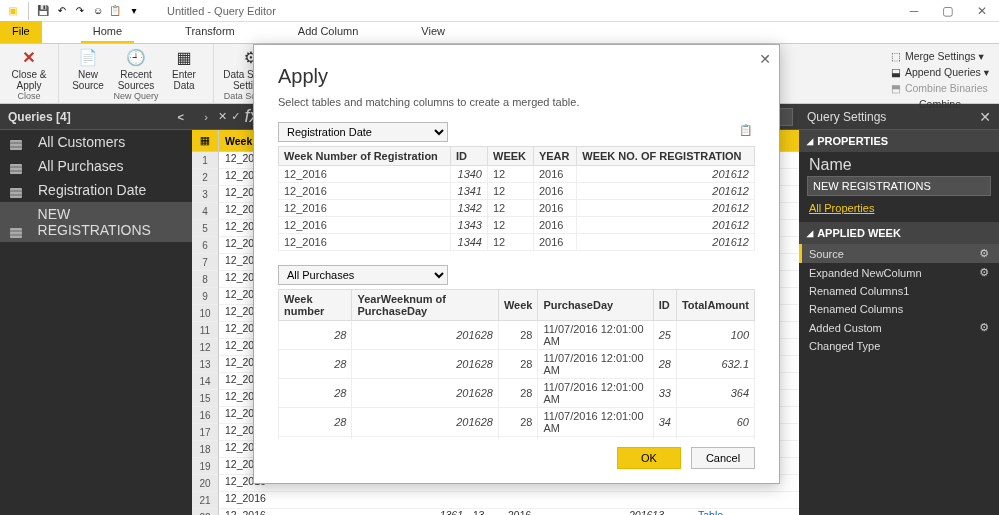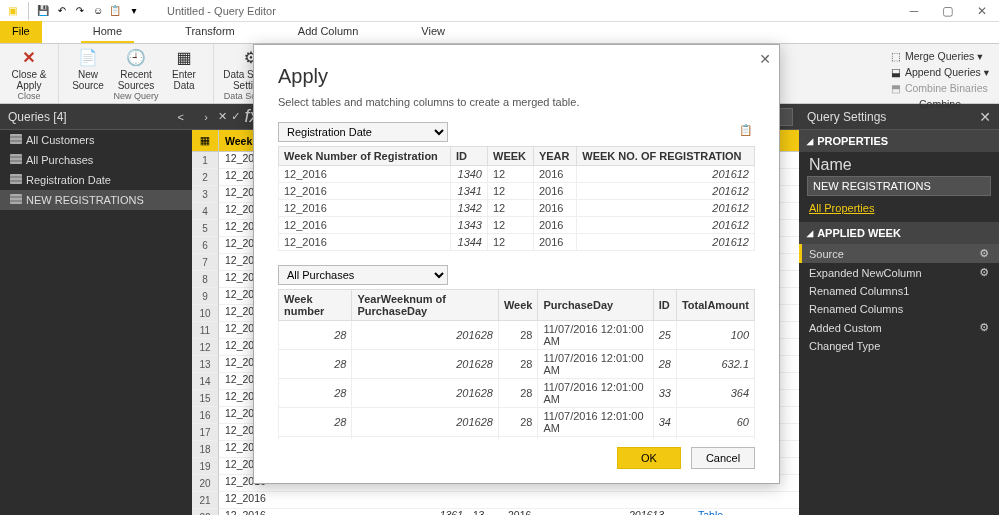--- a/index.html
+++ b/index.html
@@ -27,23 +27,23 @@
 .ribbon-group .big-item .icon { width: 22px; height: 22px; display: flex; align-items: center; justify-content: center; font-size: 16px; }
 .ribbon-group .label { font-size: 9px; color: #666; text-align: center; }
 .ribbon .right-group { margin-left: auto; padding: 4px 10px; font-size: 10.5px; color: #333; }
 .ribbon .right-group .line { display: flex; align-items: center; gap: 4px; height: 16px; }
 
 
 .main { display: flex; height: 411px; }
 
 
 .queries { width: 192px; background: #2d2d2d; color: #ddd; display: flex; flex-direction: column; }
-.queries-header { height: 26px; background: #3a3a3a; display: flex; align-items: center; justify-content: space-between; padding: 0 8px; font-size: 12px; border-bottom: 1px solid #555; }
+.queries-header { height: 26px; background: #3a3a3a; display: flex; align-items: center; justify-content: space-between; padding: 0 8px; font-size: 12px; border-bottom: 1px solid #555; font-weight: bold; }
 .queries-header .chev { color: #ccc; font-size: 11px; }
-.query-item { display: flex; align-items: flex-start; gap: 4px; padding: 4px 10px; font-size: 11px; color: #ddd; }
+.query-item { display: flex; align-items: flex-end; gap: 16px; padding: 4px 10px; font-size: 14px; color: #ddd; }
 .query-item.selected { background: #505050; }
 .query-item .qicon { width: 12px; height: 10px; background: #888; border-radius: 1px; display: inline-block; background-image: linear-gradient(#aaa 2px, transparent 2px, transparent 4px, #aaa 4px, #aaa 6px, transparent 6px, transparent 8px, #aaa 8px); }
 
 
 .center { flex: 1; display: flex; flex-direction: column; background: #2d2d2d; }
 .fx-bar { height: 26px; background: #3a3a3a; display: flex; align-items: center; padding: 0 6px; gap: 4px; color: #ccc; border-bottom: 1px solid #555; }
 .fx-bar .chev-btn { width: 16px; text-align: center; }
 .fx-bar .fx-icon { font-style: italic; font-size: 18px; }
 .fx-bar input { flex: 1; background: #505050; border: 1px solid #666; color: #ddd; height: 18px; padding: 0 4px; font-size: 11px; }
 
@@ -174,21 +174,21 @@
         <span class="icon">▤</span>
         <span style="white-space:pre-line">Man
 Parame</span>
       </div>
     </div>
     <div class="label">Parame</div>
   </div>
   <div class="right-group">
     <div class="line">
         <span>⬚</span>
-        <span>Merge Queries ▾</span>
+        <span>Merge Settings ▾</span>
       </div>
     <div class="line">
         <span>⬓</span>
         <span>Append Queries ▾</span>
       </div>
     <div class="line" style="color:#999">
         <span>⬒</span>
         <span>Combine Binaries</span>
       </div>
     <div class="label" style="text-align:center;padding-top:2px">Combine</div>

